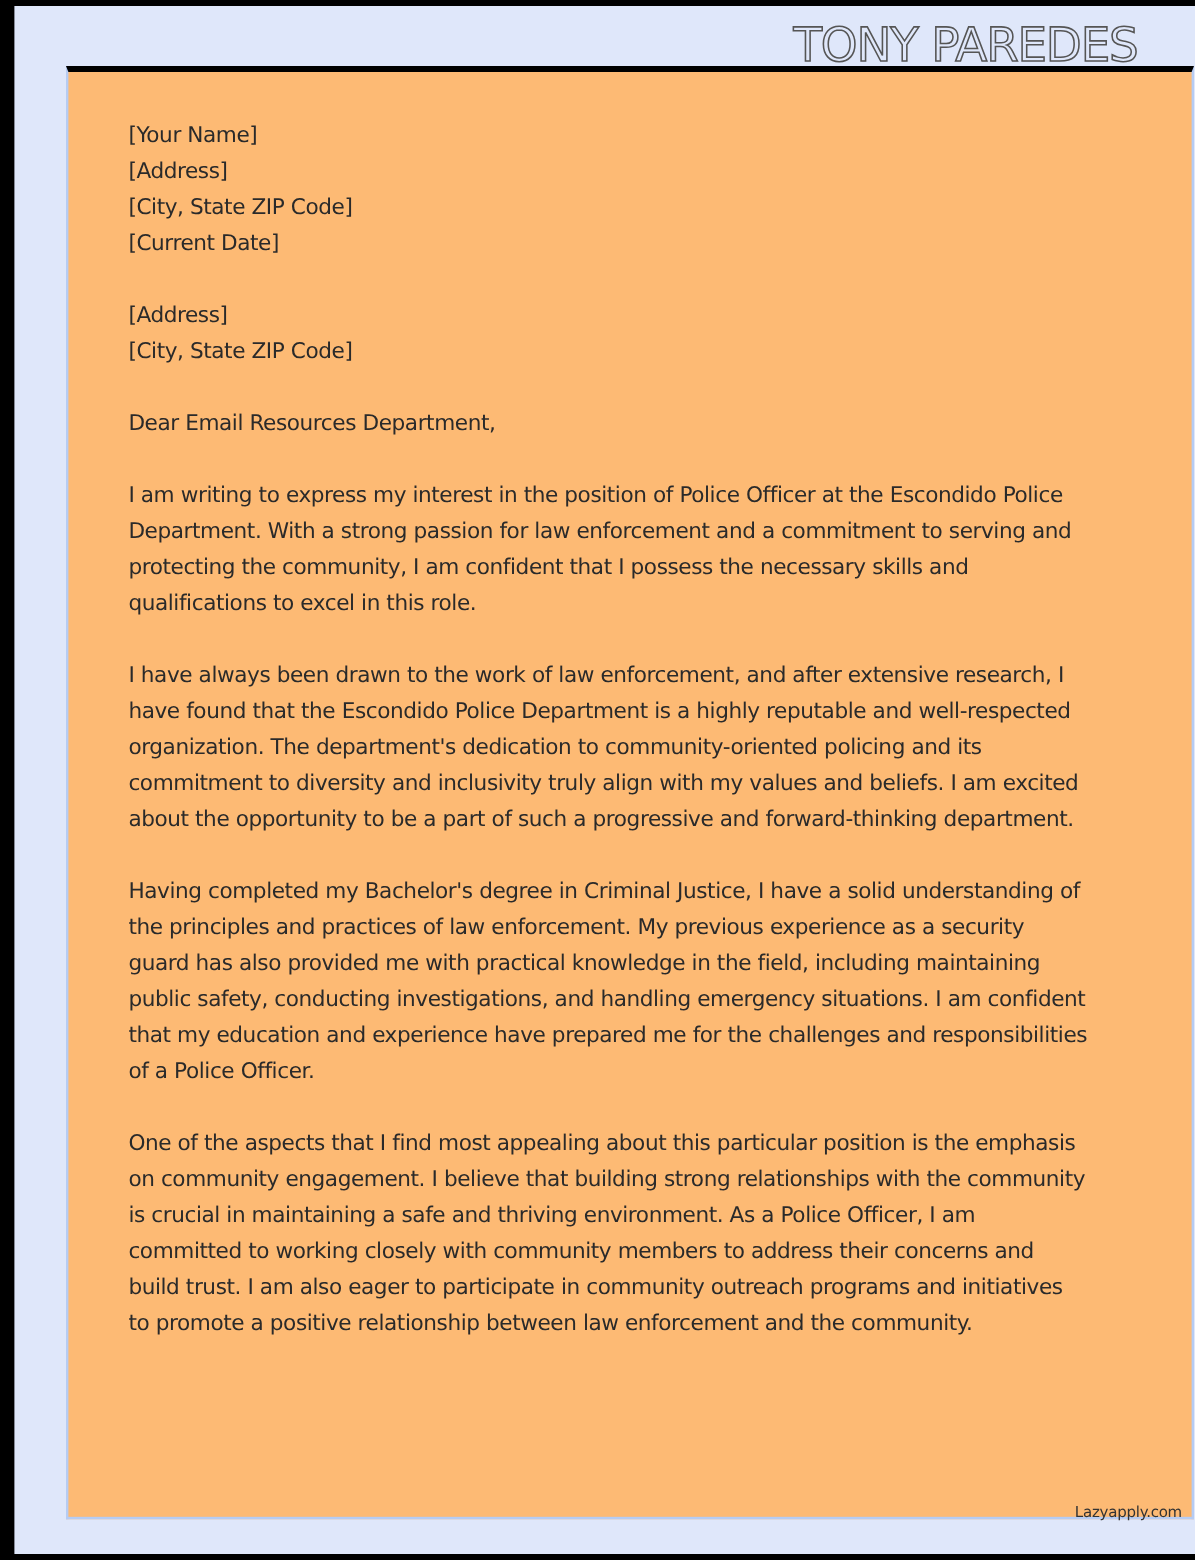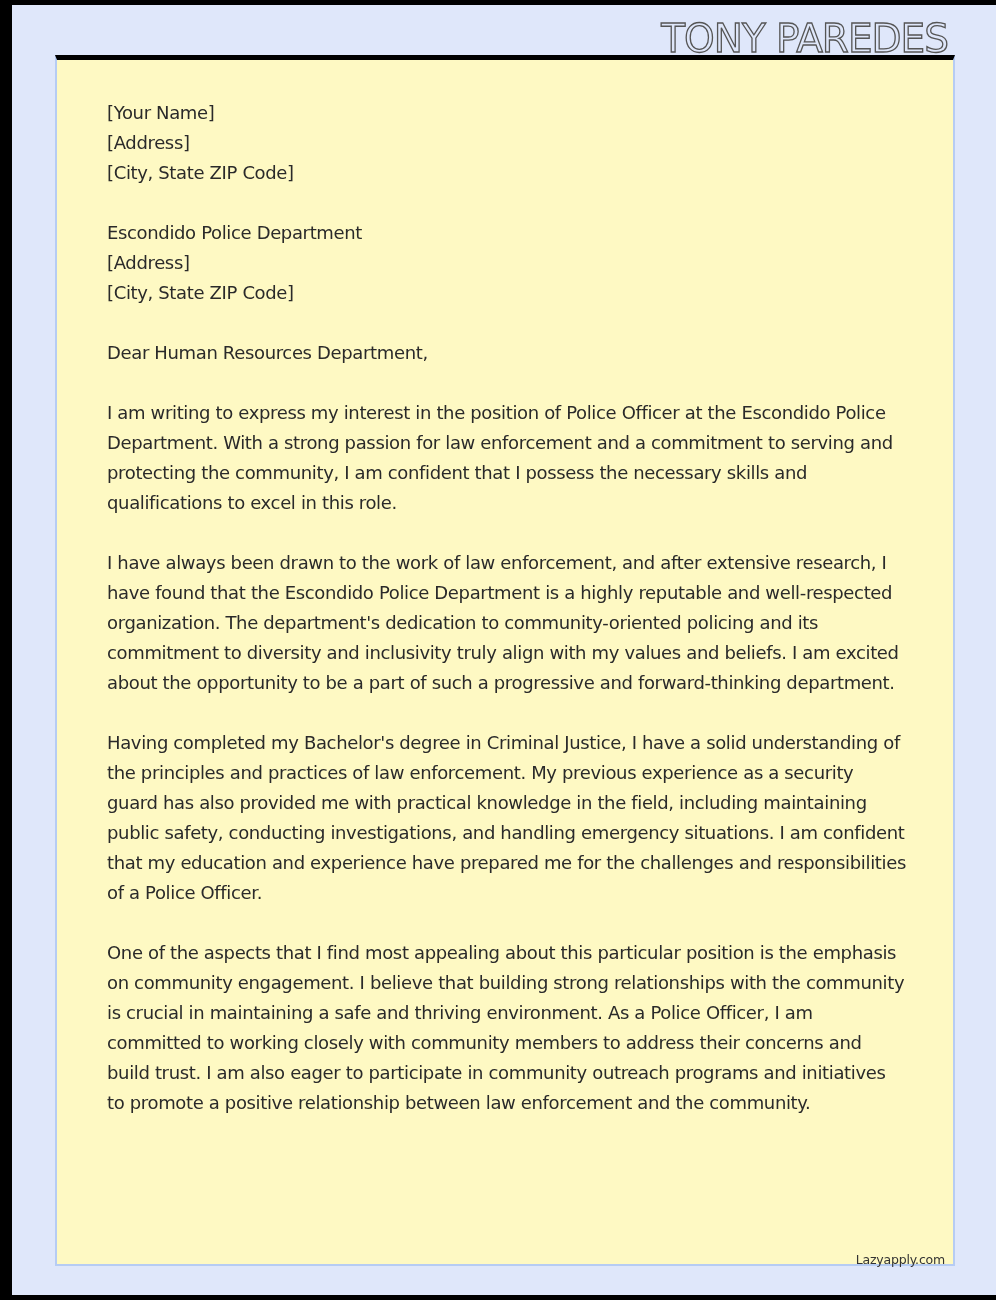--- a/index.html
+++ b/index.html
@@ -29,26 +29,27 @@
       -webkit-text-stroke: 1.3px #555;
       line-height: 44px;
       white-space: nowrap;
     }
     .paper {
       position: absolute;
       left: 43px;
       top: 50px;
       width: 896px;
       height: 1204px;
-      background: #fef9c3;
+      background: #fdba74;
       border-top: 5px solid #000;
       border-left: 2px solid #b6ccf3;
       border-right: 2px solid #b6ccf3;
       border-bottom: 2px solid #b6ccf3;
       overflow: visible;
+      padding-left: 40px;
     }
     .letter {
       position: absolute;
       left: 50px;
       top: 38px;
       width: 800px;
       font-family: "DejaVu Sans", sans-serif;
       font-size: 18px;
       line-height: 30px;
       color: #2a2a2a;
@@ -74,29 +75,29 @@
 <div class="frame">
   <div class="name-title">TONY PAREDES</div>
 
   <div class="paper">
     <div class="letter">
 
       <div class="block">
         <span class="line">[Your Name]</span>
         <span class="line">[Address]</span>
         <span class="line">[City, State ZIP Code]</span>
+        <span class="line">[Current Date]</span>
       </div>
 
       <div class="block">
-        <span class="line">Escondido Police Department</span>
         <span class="line">[Address]</span>
         <span class="line">[City, State ZIP Code]</span>
       </div>
 
-      <div class="block">Dear Human Resources Department,</div>
+      <div class="block">Dear Email Resources Department,</div>
 
       <p class="para">I am writing to express my interest in the position of Police Officer at the Escondido Police Department. With a strong passion for law enforcement and a commitment to serving and protecting the community, I am confident that I possess the necessary skills and qualifications to excel in this role.</p>
       <p class="para">I have always been drawn to the work of law enforcement, and after extensive research, I have found that the Escondido Police Department is a highly reputable and well-respected organization. The department's dedication to community-oriented policing and its commitment to diversity and inclusivity truly align with my values and beliefs. I am excited about the opportunity to be a part of such a progressive and forward-thinking department.</p>
       <p class="para">Having completed my Bachelor's degree in Criminal Justice, I have a solid understanding of the principles and practices of law enforcement. My previous experience as a security guard has also provided me with practical knowledge in the field, including maintaining public safety, conducting investigations, and handling emergency situations. I am confident that my education and experience have prepared me for the challenges and responsibilities of a Police Officer.</p>
       <p class="para">One of the aspects that I find most appealing about this particular position is the emphasis on community engagement. I believe that building strong relationships with the community is crucial in maintaining a safe and thriving environment. As a Police Officer, I am committed to working closely with community members to address their concerns and build trust. I am also eager to participate in community outreach programs and initiatives to promote a positive relationship between law enforcement and the community.</p>
     </div>
 
     <div class="watermark">Lazyapply.com</div>
   </div>
 </div>

